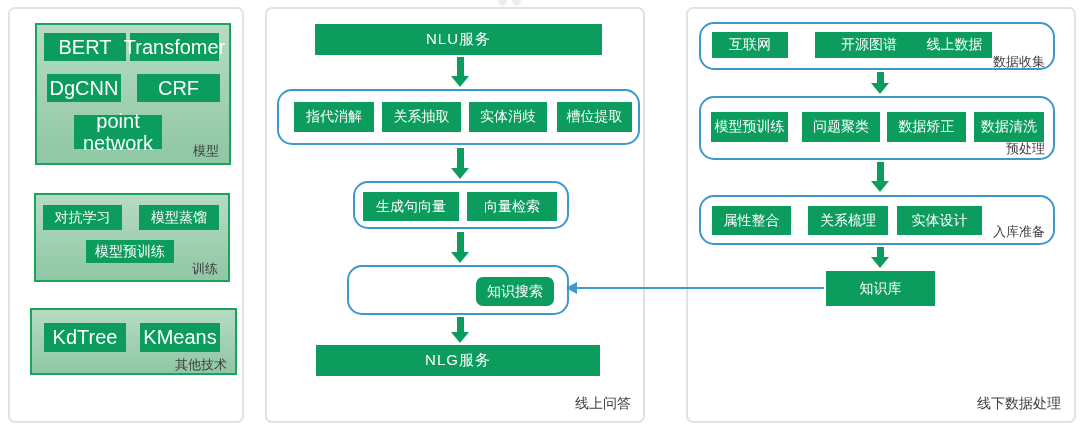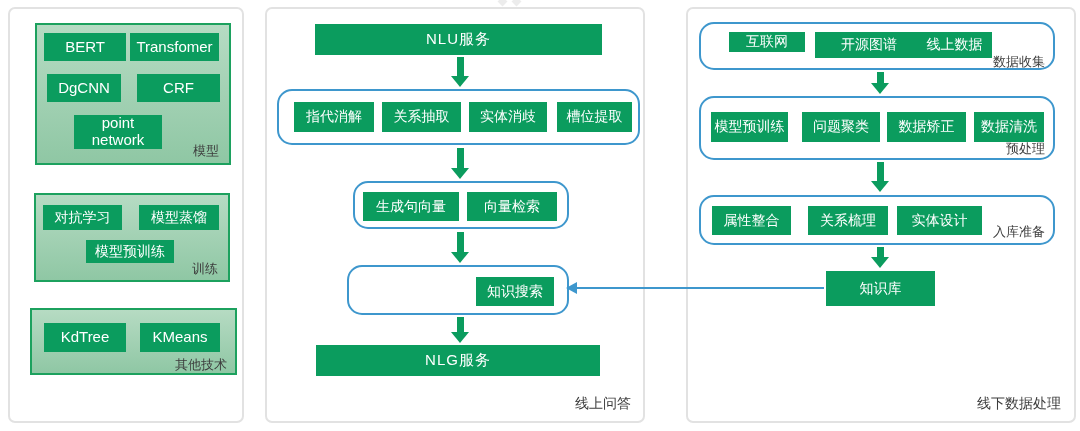--- a/index.html
+++ b/index.html
@@ -18,21 +18,21 @@
   .panel{position:absolute;border:2px solid var(--panel-border);border-radius:7px;background:#ffffff;}
   .panel-left{left:8px;top:7px;width:236px;height:416px;}
   .panel-mid{left:265px;top:7px;width:380px;height:416px;}
   .panel-right{left:686px;top:7px;width:390px;height:416px;}
 
   .section{position:absolute;border:2px solid var(--green-border);
            background:linear-gradient(180deg,var(--sec-bg-top),var(--sec-bg-bot));}
   .gbox{position:absolute;background:var(--green);color:#ffffff;
         display:flex;align-items:center;justify-content:center;text-align:center;
         font-size:14px;line-height:1.12;}
-  .gbox.en{font-size:15px;}
+  .gbox.en{font-size:20px;}
   .bar{font-size:15px;letter-spacing:1px;}
   .sec-label{position:absolute;color:var(--label);font-size:13px;white-space:nowrap;}
   .panel-label{position:absolute;color:var(--label);font-size:14px;white-space:nowrap;}
 
   .bgroup{position:absolute;border:2px solid var(--blue);border-radius:15px;background:transparent;}
 
   .arrow-down{position:absolute;width:18px;display:flex;flex-direction:column;align-items:center;}
   .arrow-down .stem{width:7px;flex:1 1 auto;background:var(--green);}
   .arrow-down .head{width:0;height:0;border-left:9px solid transparent;
                     border-right:9px solid transparent;border-top:11px solid var(--green);}
@@ -108,37 +108,37 @@
       <div class="gbox" style="left:8px;top:9px;width:96px;height:29px;">生成句向量</div>
       <div class="gbox" style="left:112px;top:9px;width:90px;height:29px;">向量检索</div>
     </div>
 
     <div class="arrow-down" style="left:184px;top:223px;height:31px;">
         <i class="stem"></i>
         <i class="head"></i>
       </div>
 
     <div class="bgroup" style="left:80px;top:256px;width:222px;height:50px;">
-      <div class="gbox" style="left:127px;top:10px;width:78px;height:29px;">知识搜索</div>
+      <div class="gbox" style="left:127px;top:10px;width:78px;height:29px;border-radius:7px;">知识搜索</div>
     </div>
 
     <div class="arrow-down" style="left:184px;top:308px;height:26px;">
         <i class="stem"></i>
         <i class="head"></i>
       </div>
 
     <div class="gbox bar" style="left:49px;top:336px;width:284px;height:31px;">NLG服务</div>
 
     <div class="panel-label" style="right:12px;bottom:8px;">线上问答</div>
   </div>
 
   <div class="panel panel-right">
 
     <div class="bgroup" style="left:11px;top:13px;width:356px;height:48px;">
-      <div class="gbox" style="left:28px;top:8px;width:76px;height:20px;">互联网</div>
+      <div class="gbox" style="left:11px;top:8px;width:76px;height:26px;">互联网</div>
       <div class="gbox" style="left:114px;top:8px;width:108px;height:26px;">开源图谱</div>
       <div class="gbox" style="left:216px;top:8px;width:75px;height:26px;">线上数据</div>
       <div class="sec-label" style="right:8px;bottom:-3px;">数据收集</div>
     </div>
 
     <div class="arrow-down" style="left:183px;top:63px;height:22px;">
         <i class="stem"></i>
         <i class="head"></i>
       </div>
 

